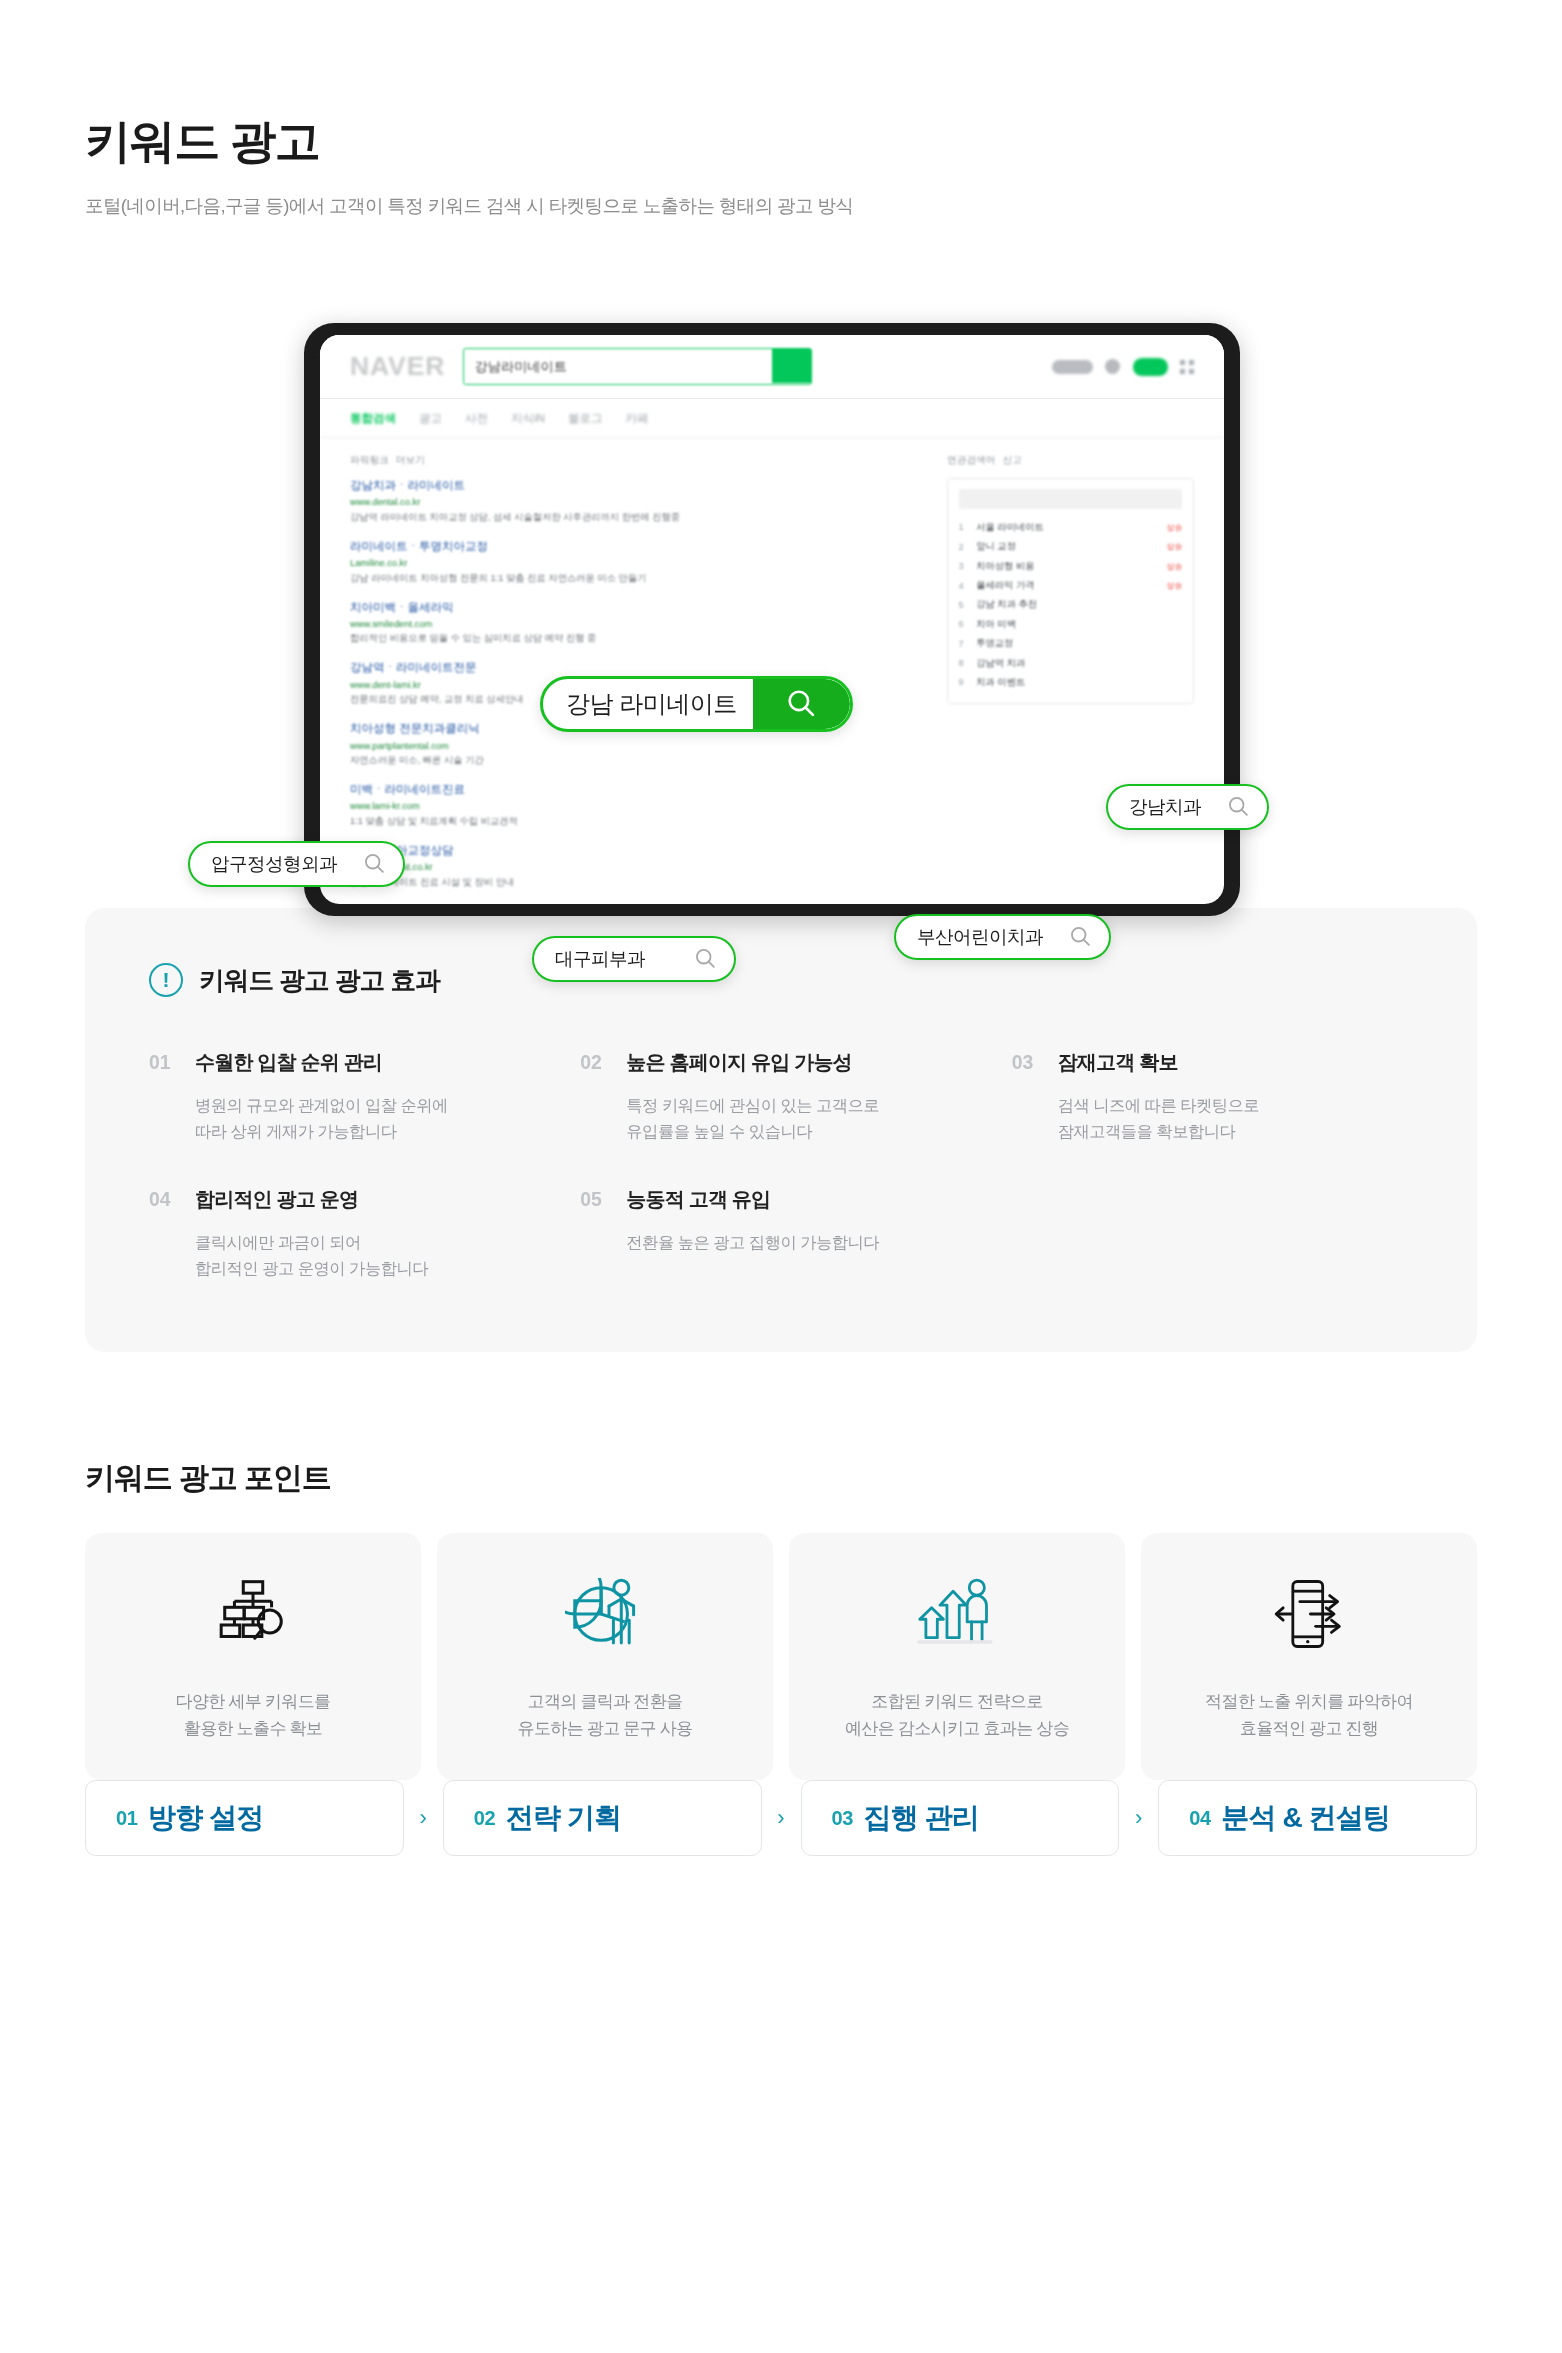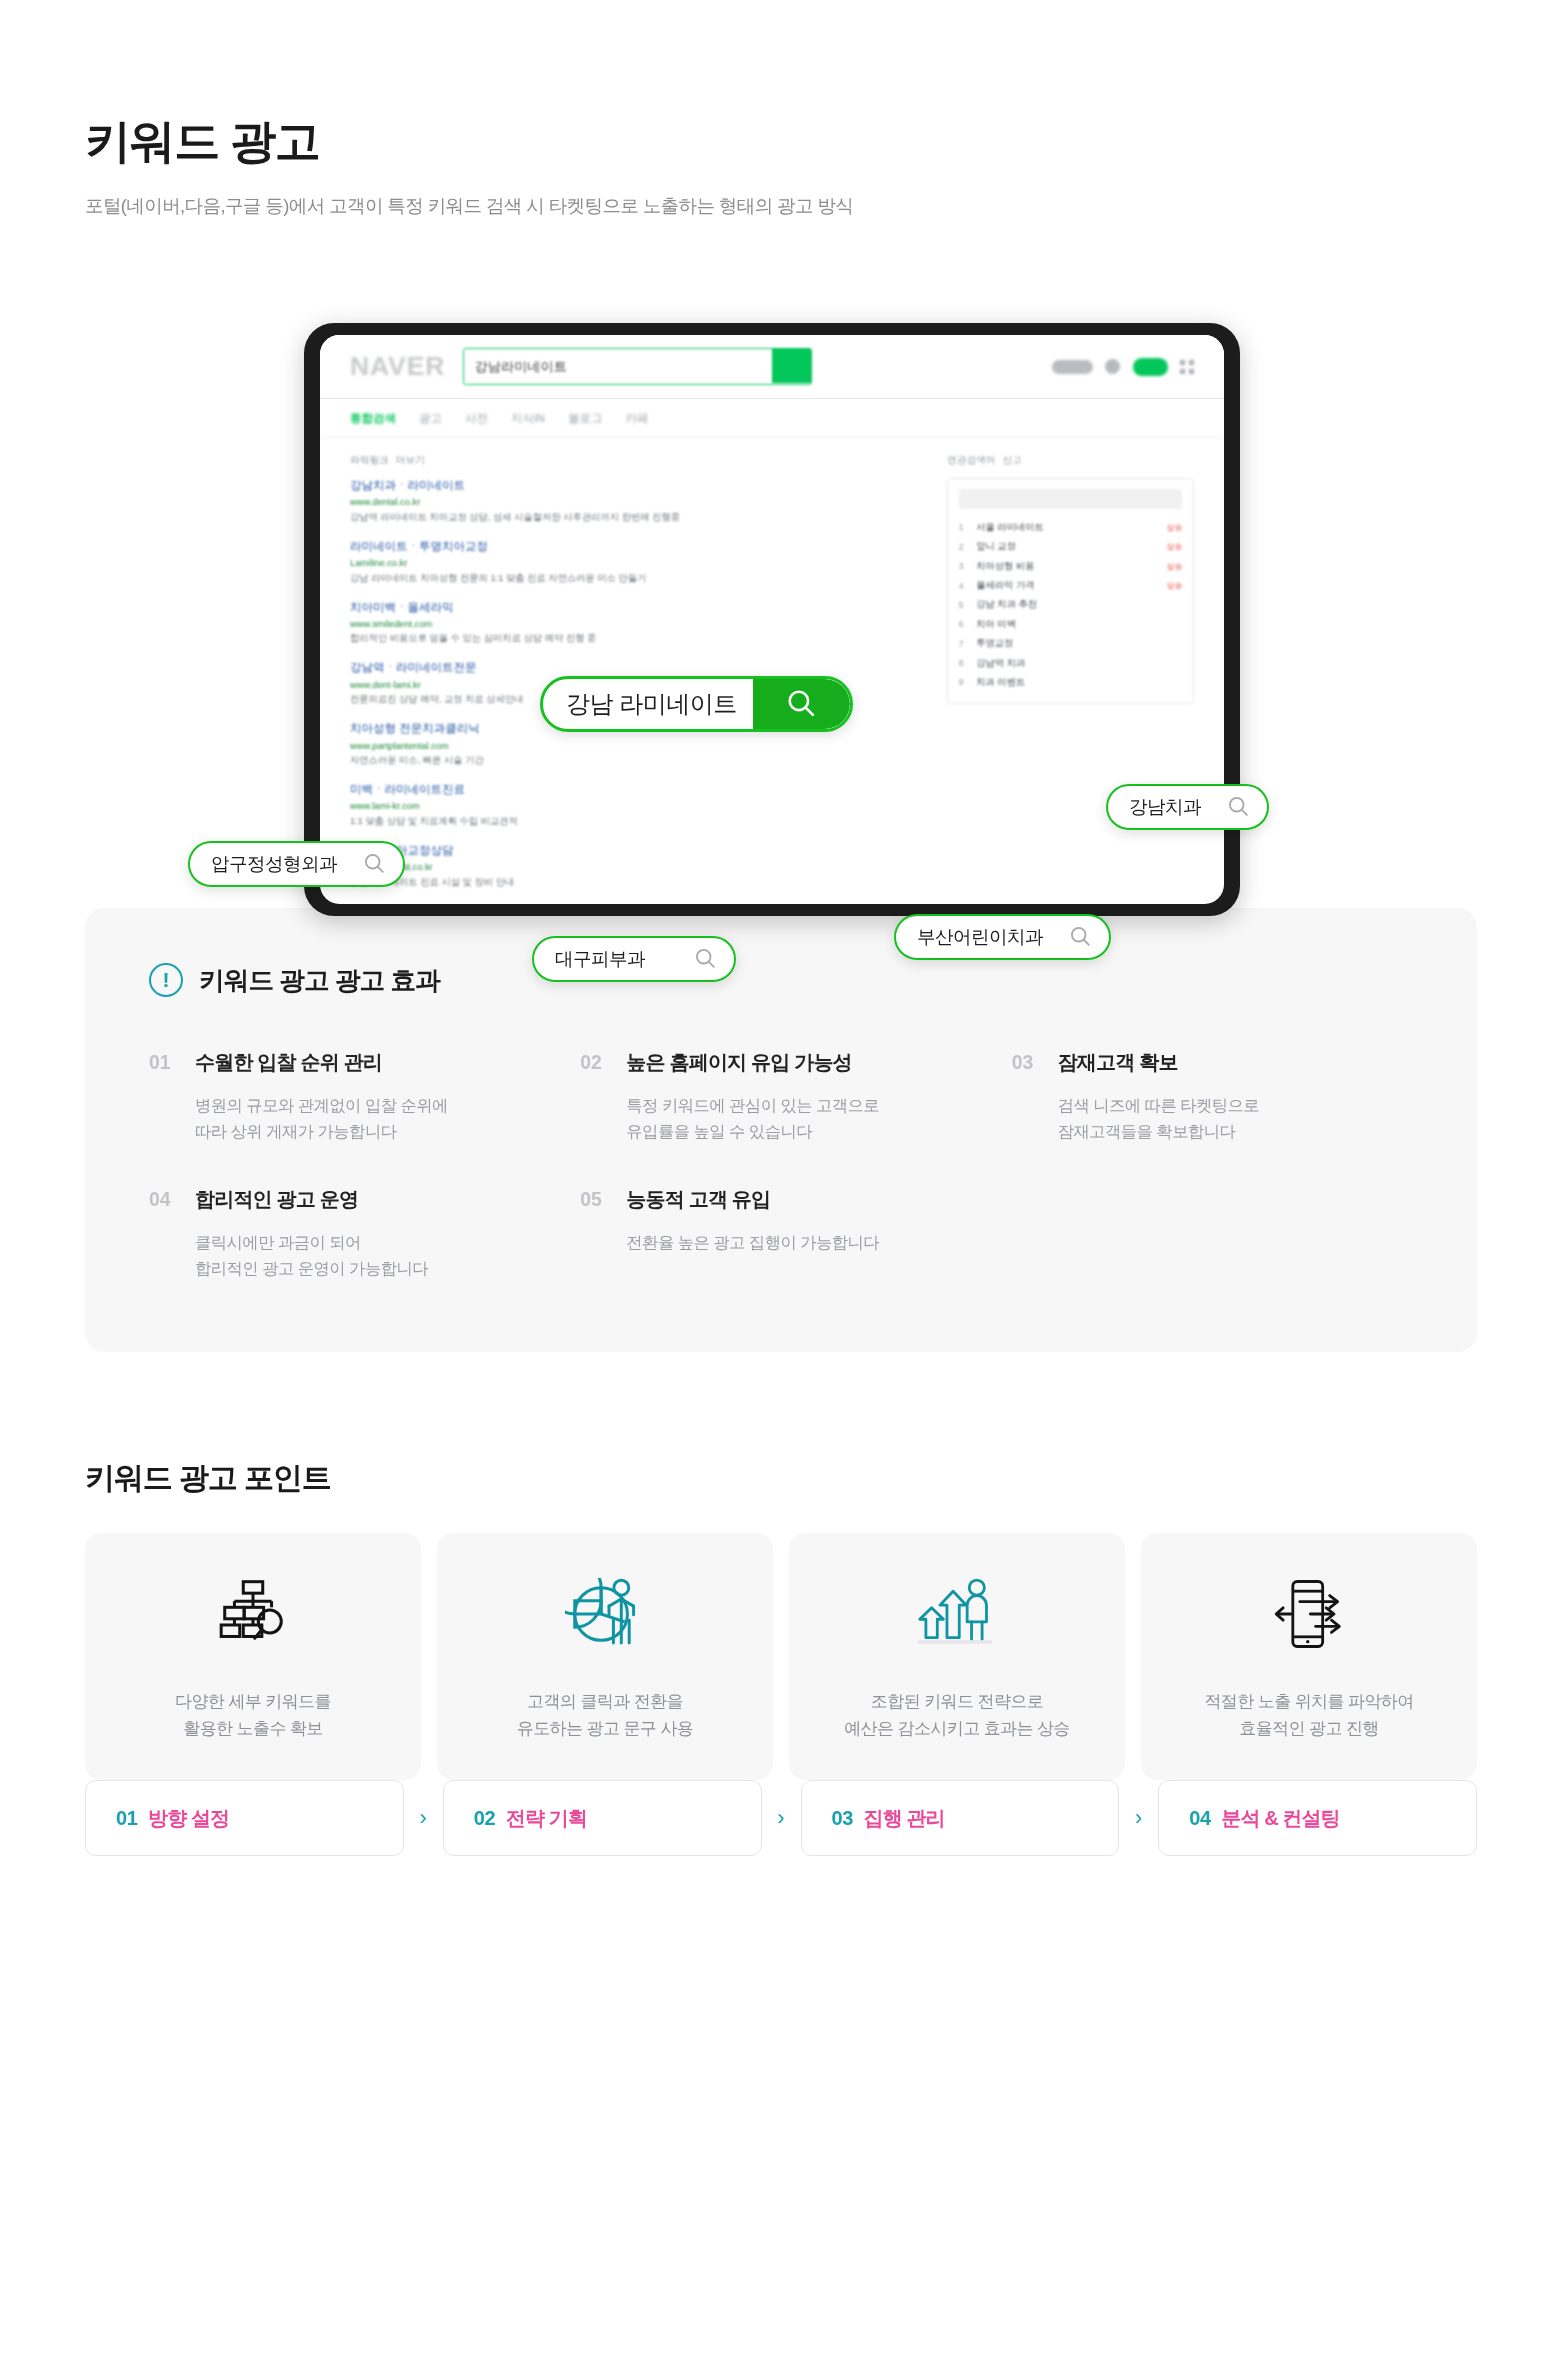--- a/index.html
+++ b/index.html
@@ -272,20 +272,21 @@
     font-size: 30px;
     font-weight: 700;
     color: #1a1a1a;
     letter-spacing: -1.1px;
   }
   .point-grid {
     margin: 0 85px;
     display: grid;
     grid-template-columns: repeat(4, 1fr);
     gap: 16px;
+    font-family: Liberation Serif, serif;
   }
   .point-card {
     background: #f7f7f8;
     border-radius: 16px;
     height: 247px;
     display: flex;
     flex-direction: column;
     align-items: center;
     justify-content: center;
     padding: 0 14px;
@@ -317,23 +318,23 @@
     gap: 10.6px;
     background: #fff;
   }
   .proc-num {
     font-size: 20px;
     font-weight: 700;
     color: #17a2ae;
     letter-spacing: -0.4px;
   }
   .proc-label {
-    font-size: 20px;
-    font-weight: 700;
-    color: #ec4899;
+    font-size: 28px;
+    font-weight: 700;
+    color: #0369a1;
     letter-spacing: -0.9px;
   }
   .proc-sep {
     flex: 0 0 39px;
     text-align: center;
     color: #17a2ae;
     font-size: 22px;
     line-height: 1;
     font-weight: 400;
   }

